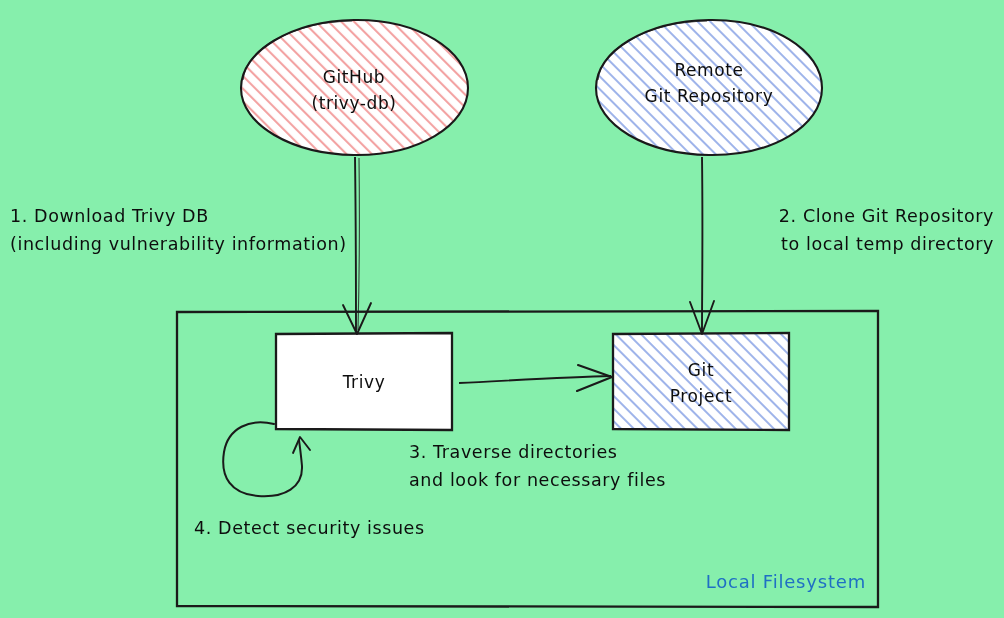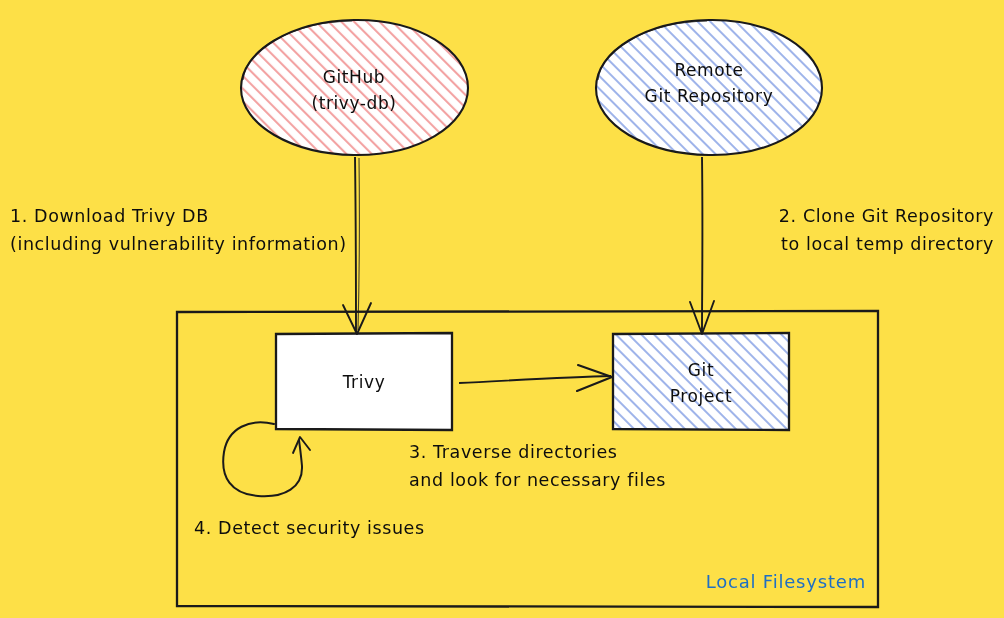--- a/index.html
+++ b/index.html
@@ -7,21 +7,21 @@
     padding: 0;
     background: #ffffff;
   }
   body {
     font-family: "DejaVu Sans", sans-serif;
   }
   #canvas-wrap {
     position: relative;
     width: 1004px;
     height: 618px;
-    background: #fde047;
+    background: #86efac;
     overflow: hidden;
   }
   svg.diagram {
     display: block;
     width: 1004px;
     height: 618px;
   }
   .hand-text {
     font-family: "DejaVu Sans", sans-serif;
     font-weight: 400;

